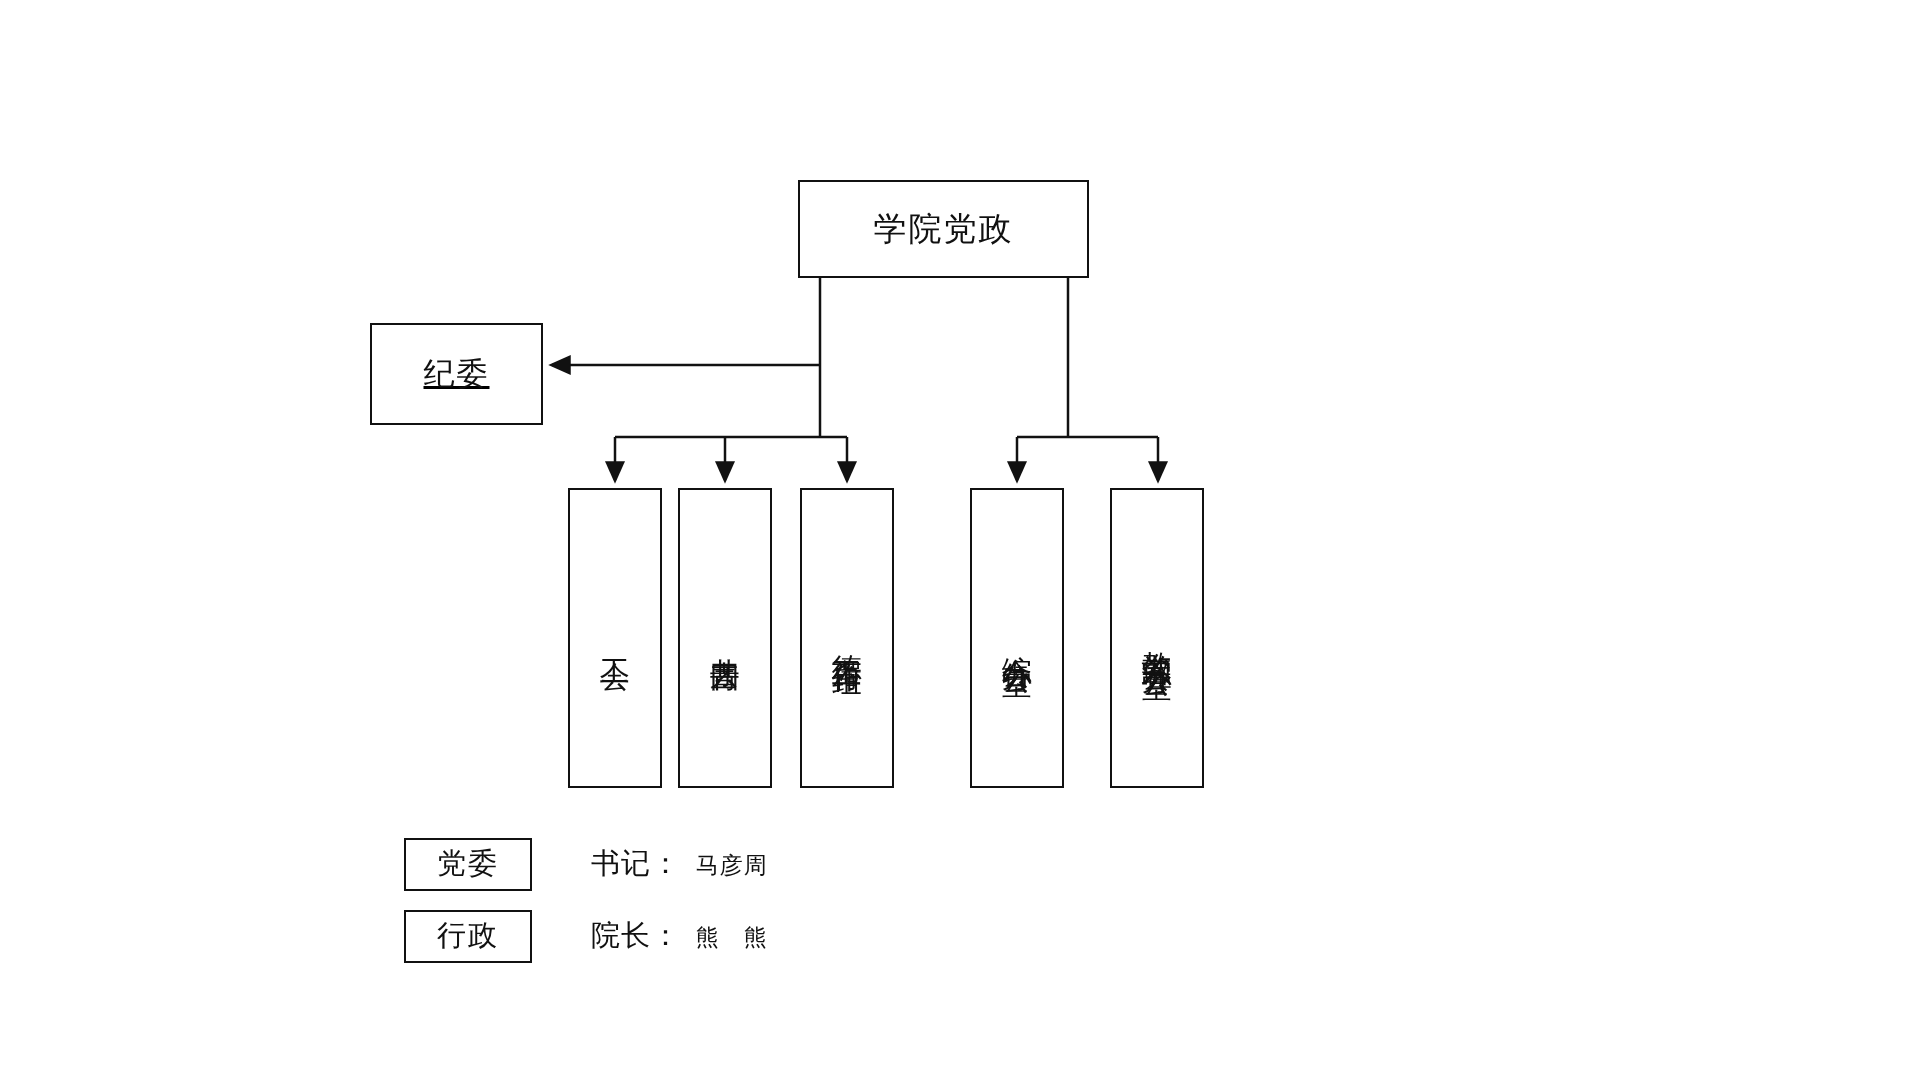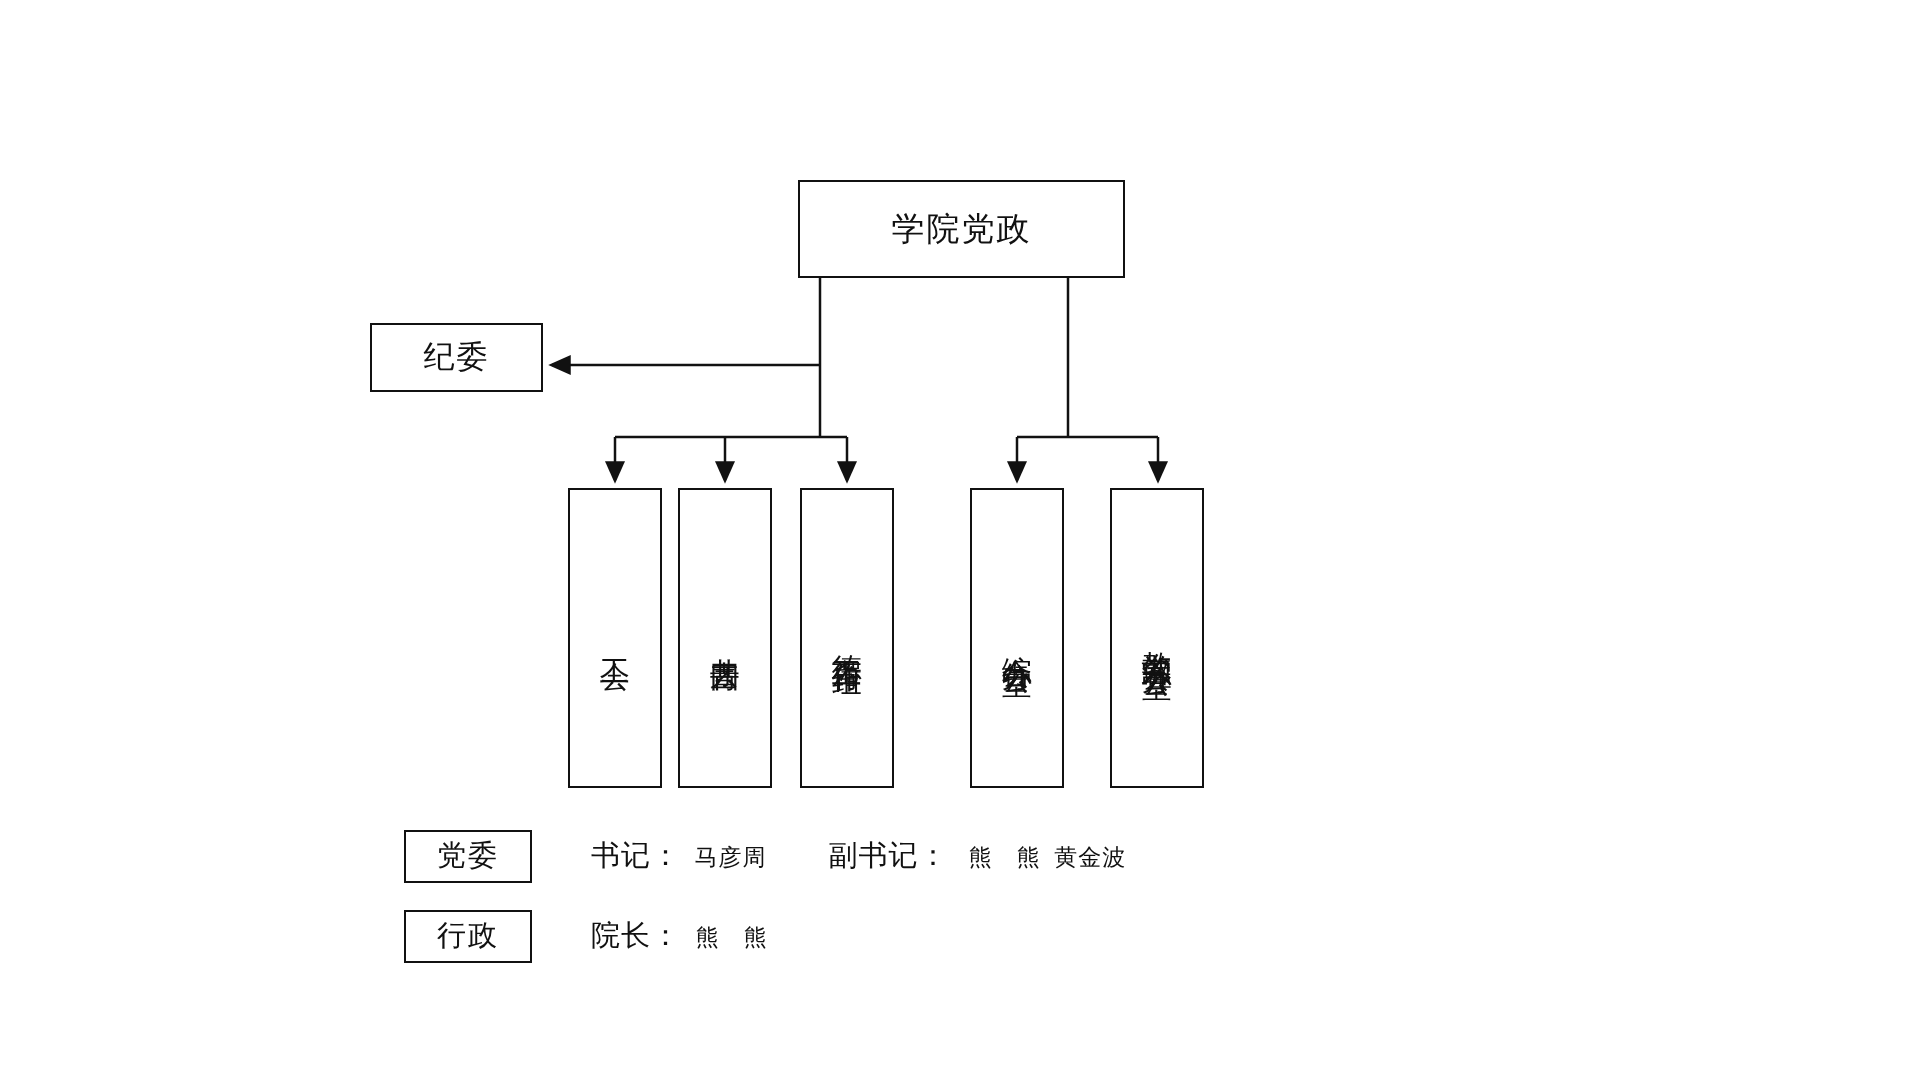--- a/index.html
+++ b/index.html
@@ -48,31 +48,32 @@
     text-orientation: upright;
     letter-spacing: 3px;
     font-size: 30px;
     white-space: nowrap;
   }
 
   
   #node-root {
     left: 798px;
     top: 180px;
-    width: 327px;
+    width: 291px;
     height: 98px;
   }
   #node-root .node-label { font-size: 33px; letter-spacing: 2px; }
 
   
   #node-discipline {
     left: 370px;
     top: 323px;
     width: 173px;
-    height: 69px;
+    height: 102px;
+    text-decoration: underline;
   }
   #node-discipline .node-label { font-size: 31px; letter-spacing: 2px; }
 
   
   .dept-box {
     top: 488px;
     height: 300px;
     width: 94px;
   }
   #node-dept-0 { left: 568px; }
@@ -89,21 +90,21 @@
     width: 1920px;
   }
   .roster-row {
     position: absolute;
     left: 0;
     width: 1920px;
     height: 56px;
     display: flex;
     align-items: center;
   }
-  #roster-row-0 { top: 0px; font-family: Liberation Serif, serif; }
+  #roster-row-0 { top: 8px; }
   #roster-row-1 { top: 80px; padding-left: 25px; }
 
   .roster-tag {
     position: absolute;
     left: 404px;
     box-sizing: border-box;
     border: 2.5px solid #111111;
     background: #ffffff;
     width: 128px;
     height: 53px;
@@ -196,24 +197,20 @@
 </div>
 
 <div id="roster">
 
   <div class="roster-row" id="roster-row-0">
     <div class="roster-tag">党委</div>
     <div class="roster-entries">
       <div class="roster-entry entry-gap-0">
         <span class="roster-role">书记：</span>
         <span class="roster-names">  马彦周</span>
-      </div>
-      <div class="roster-entry entry-gap-1">
-        <span class="roster-role">副书记：</span>
-        <span class="roster-names">   熊　熊  黄金波</span>
       </div>
     </div>
   </div>
 
   <div class="roster-row" id="roster-row-1">
     <div class="roster-tag">行政</div>
     <div class="roster-entries">
       <div class="roster-entry entry-gap-0">
         <span class="roster-role">院长：</span>
         <span class="roster-names">  熊　熊</span>

